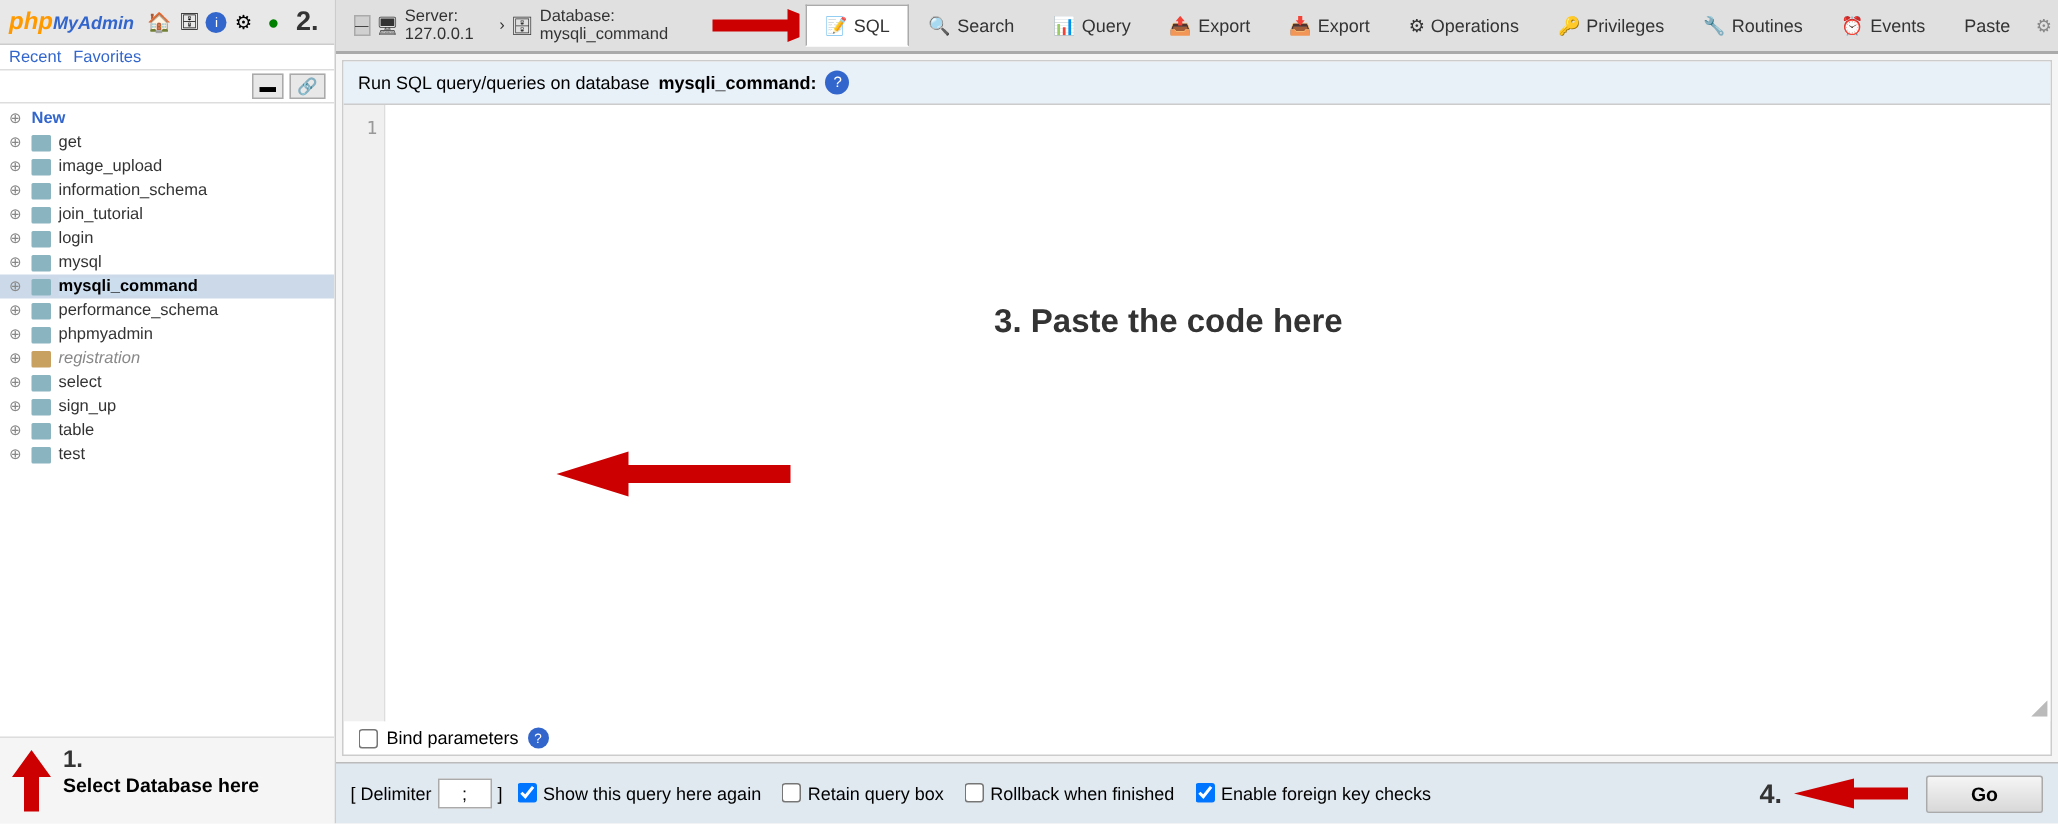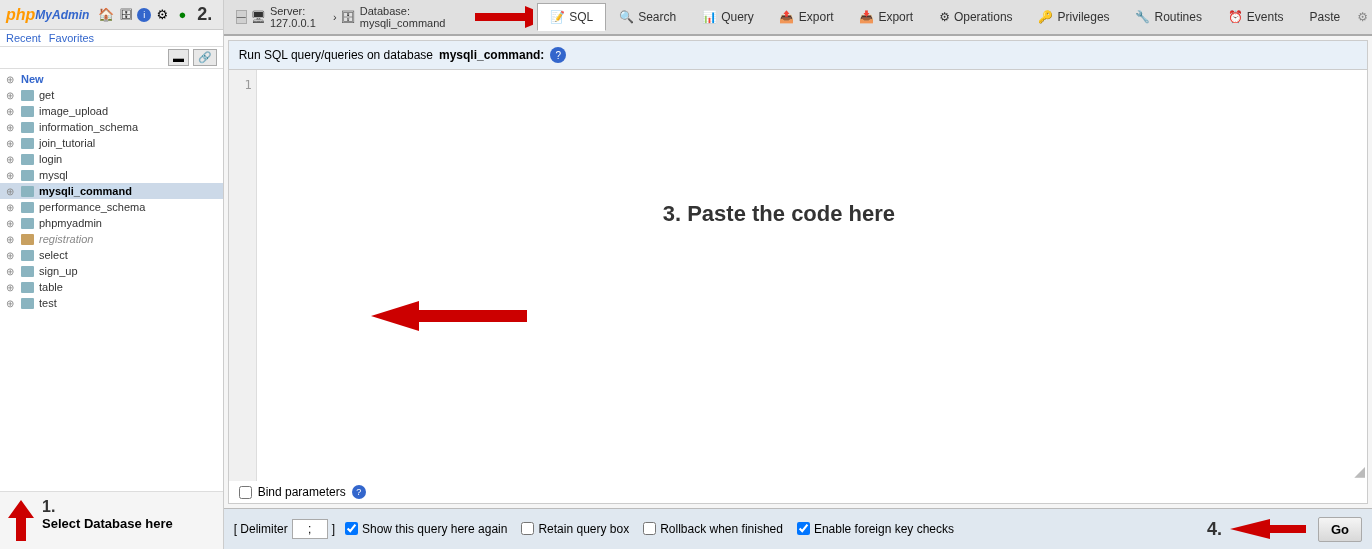--- a/index.html
+++ b/index.html
@@ -60,21 +60,21 @@
     
     .bookmark-row { padding: 4px 10px; display: flex; align-items: center; gap: 6px; }
     .bookmark-input { border: 1px solid #aaa; padding: 2px 6px; font-size: 12px; width: 180px; }
 
     
     .footer-bar { background: #e0e8f0; border-top: 1px solid #bbb; padding: 6px 10px; display: flex; align-items: center; gap: 10px; flex-wrap: wrap; }
     .delimiter-group { display: flex; align-items: center; gap: 4px; font-size: 12px; }
     .delimiter-input { border: 1px solid #aaa; padding: 2px 4px; width: 36px; font-size: 12px; text-align: center; }
     .footer-checkboxes { display: flex; gap: 14px; align-items: center; flex: 1; }
     .footer-check { display: flex; align-items: flex-start; gap: 4px; font-size: 12px; cursor: pointer; }
-    .go-btn { background: linear-gradient(to bottom, #f5f5f5, #d8d8d8); border: 1px solid #aaa; padding: 4px 12px; font-size: 13px; font-weight: bold; cursor: pointer; border-radius: 2px; margin-left: auto; }
+    .go-btn { background: linear-gradient(to bottom, #f5f5f5, #d8d8d8); border: 1px solid #aaa; padding: 4px 29px; font-size: 13px; font-weight: bold; cursor: pointer; border-radius: 2px; margin-left: auto; }
 
     
     .step-label { font-weight: bold; font-size: 16px; color: #333; }
 
     .top-bar-server { display: flex; align-items: center; font-size: 11px; padding: 0 8px; gap: 4px; color: #333; }
     .win-btn { background: #d0d0d0; border: 1px solid #aaa; width: 14px; height: 14px; font-size: 9px; display: flex; align-items: center; justify-content: center; cursor: pointer; }
 
     .num2 { font-weight: bold; font-size: 18px; color: #333; }
     .num4 { font-weight: bold; font-size: 18px; color: #333; }
 

